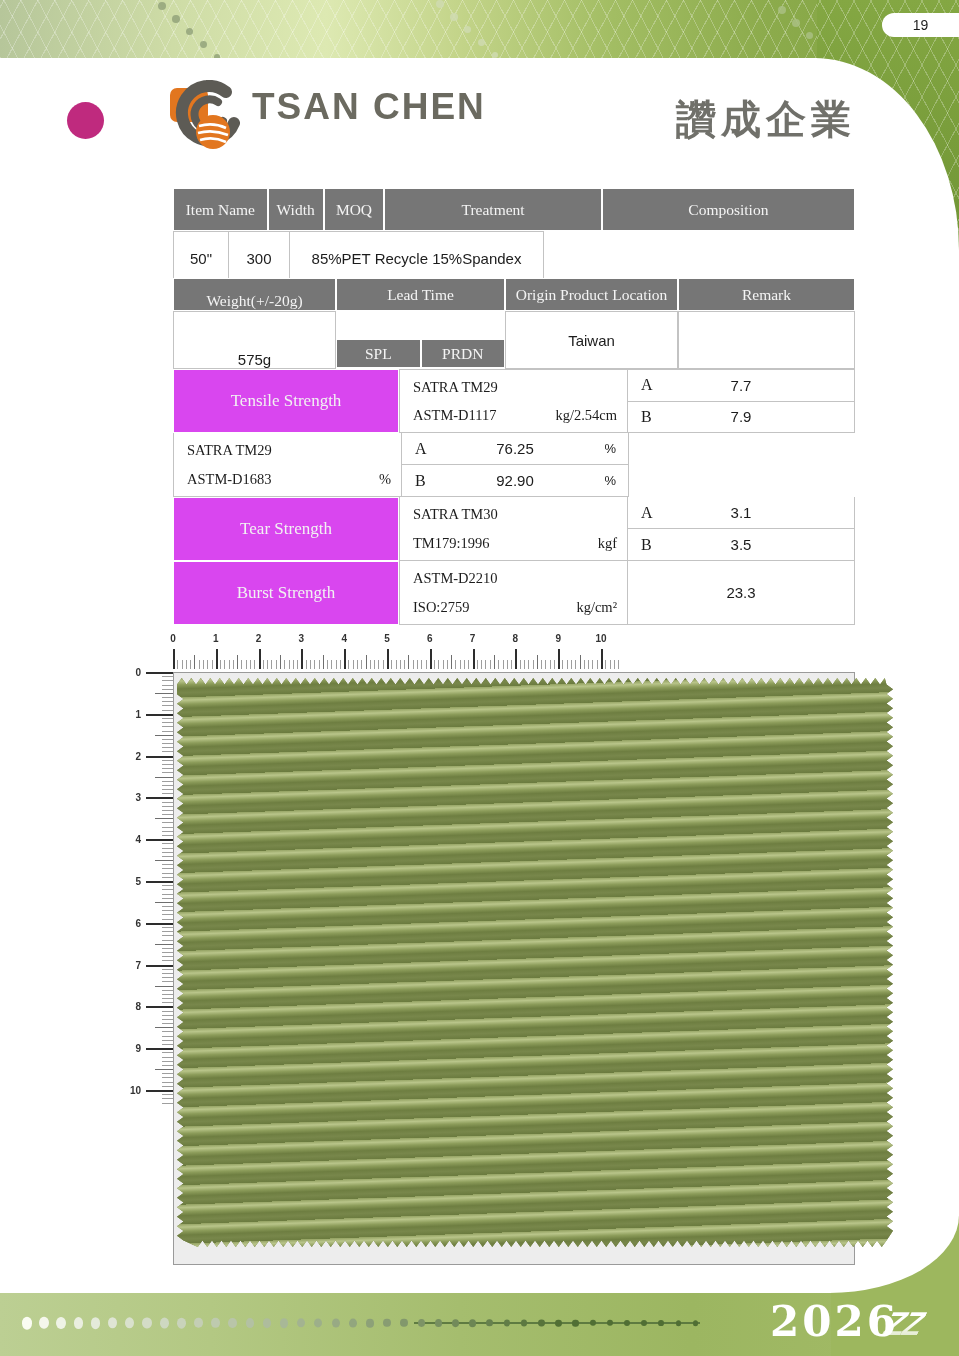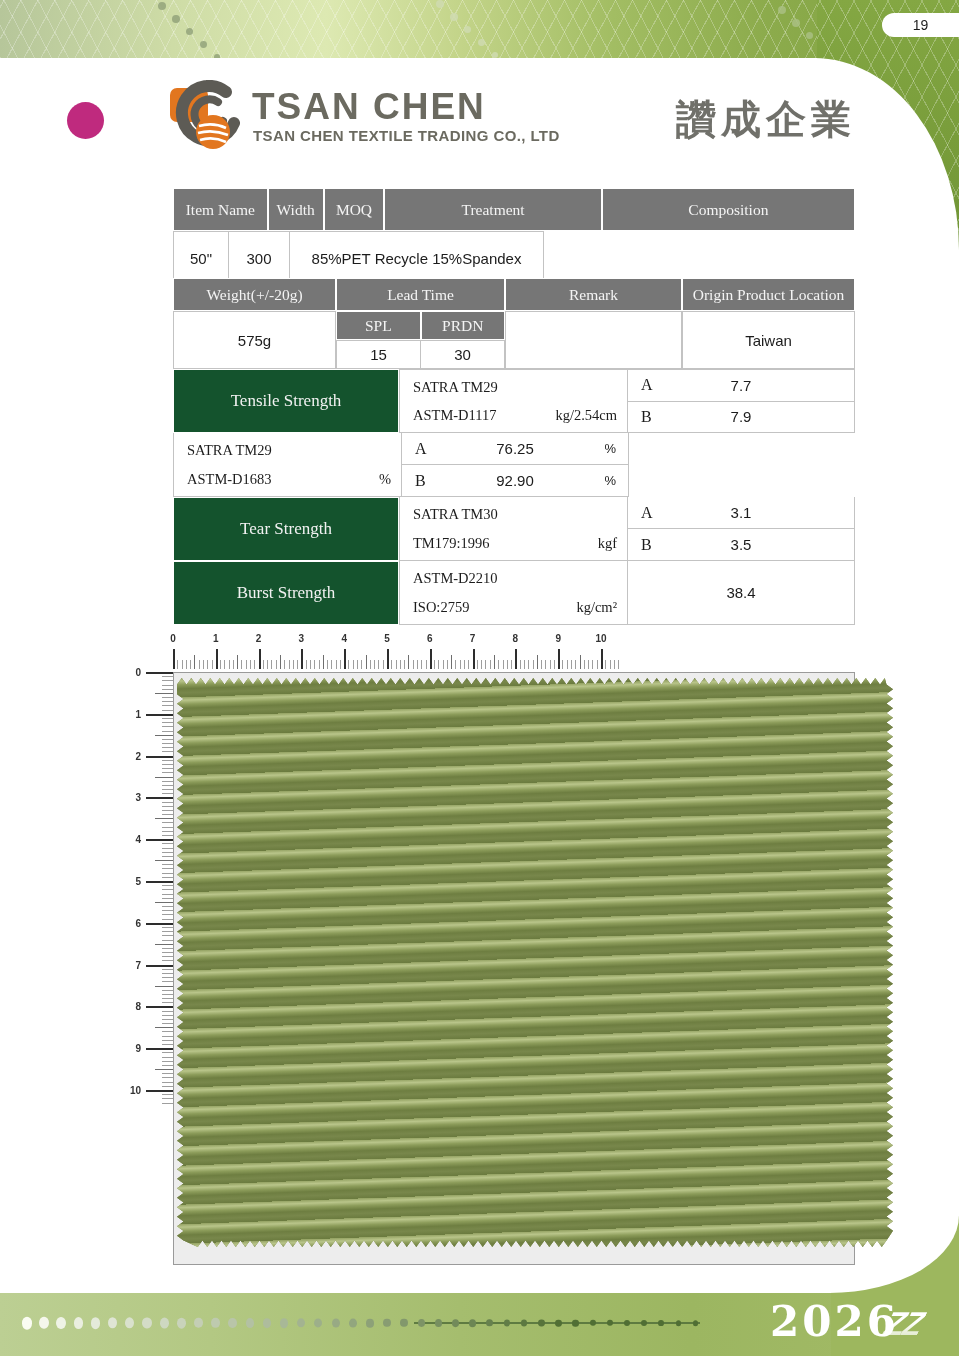--- a/index.html
+++ b/index.html
@@ -47,26 +47,26 @@
     box-sizing:border-box;border:1px solid #c3c3c3;}
   .row .gtd + .gtd{border-left:0;}
 
   .spec-head{height:43px;}
   .spec-data{height:55px;}
   .w-item{width:95px;} .w-width{width:56px;} .w-moq{width:61px;} .w-comp{width:254px;} .w-treat{width:218px;}
 
   .detail{top:278px;display:flex;}
   .dcol{display:flex;flex-direction:column;}
   .h33{height:33px;} .h29{height:29px;} .h58{height:58px;}
-  .w-a{width:163px;} .w-b{width:169px;} .w-c{width:173px;} .w-d{width:177px;}
-  .split{display:flex;} .split>*{flex:1;}
+  .w-a{width:163px;align-items:flex-end;} .w-b{width:169px;} .w-c{width:173px;} .w-d{width:177px;}
+  .split{display:flex;margin-top:28px;} .split>*{flex:1;}
 
   .tests{top:369px;}
   .test-row{display:flex;height:64px;}
-  .test-label{width:226px;background:#14532d;color:#f2f2f2;display:flex;align-items:center;
+  .test-label{width:226px;background:#d946ef;color:#f2f2f2;display:flex;align-items:center;
     justify-content:center;font-family:"Liberation Serif",serif;font-size:17px;
     box-sizing:border-box;border:1.5px solid #fff;}
   .test-method{width:229px;background:#fff;position:relative;box-sizing:border-box;
     border:1px solid #c3c3c3;border-top:0;font-family:"Liberation Serif",serif;font-size:14.5px;
     padding:9px 10px 8px 13px;display:flex;flex-direction:column;justify-content:space-between;}
   .test-row.first .test-method,.test-row.first .test-values{border-top:1px solid #c3c3c3;}
   .test-unit{position:absolute;right:10px;bottom:8px;font-family:"Liberation Serif",serif;font-size:14.5px;}
   .test-values{width:227px;background:#fff;box-sizing:border-box;border:1px solid #c3c3c3;
     border-left:0;border-top:0;display:flex;flex-direction:column;}
   .vrow{flex:1;position:relative;display:flex;align-items:center;}
@@ -147,21 +147,20 @@
       <path d="M52,22 A15,15 0 1 0 57,41" fill="none" stroke="#5d5b55" stroke-width="8" stroke-linecap="round"></path>
       <circle cx="47" cy="52" r="17" fill="#e2761f"></circle>
       <g stroke="#fff" stroke-width="2.6" fill="none">
         <path d="M33,46 q14,-4 27,2"></path>
         <path d="M32,53 q15,-4 30,2"></path>
         <path d="M34,60 q13,-4 26,2"></path>
       </g>
     </svg>
   </div>
   <div class="brand-name">TSAN CHEN</div>
-  <div class="brand-sub">TSAN CHEN TEXTILE TRADING CO., LTD</div>
   <div class="brand-cjk">讚成企業</div>
 
   <div class="tbl" style="top:188px">
     <div class="row spec-head">
       <div class="gth w-item">Item Name</div>
       <div class="gth w-width">Width</div>
       <div class="gth w-moq">MOQ</div>
       <div class="gth w-treat">Treatment</div>
       <div class="gth w-comp">Composition</div>
     </div>
@@ -181,27 +180,27 @@
       <div class="gth h33 w-b">Lead Time</div>
       <div class="split">
         <div class="gth h29">SPL</div>
         <div class="gth h29">PRDN</div>
       </div>
       <div class="split row">
         <div class="gtd h29">15</div>
         <div class="gtd h29">30</div>
       </div>
     </div>
+    <div class="dcol w-c">
+      <div class="gth h33 w-c">Origin Product Location</div>
+      <div class="gtd h58 w-c">Taiwan</div>
+    </div>
     <div class="dcol w-d">
       <div class="gth h33 w-d">Remark</div>
       <div class="gtd h58 w-d"></div>
-    </div>
-    <div class="dcol w-c">
-      <div class="gth h33 w-c">Origin Product Location</div>
-      <div class="gtd h58 w-c">Taiwan</div>
     </div>
   </div>
 
   <div class="tbl tests">
 
     <div class="test-row first">
       <div class="test-label">Tensile Strength</div>
       <div class="test-method">
         <span>SATRA TM29</span>
         <span>ASTM-D1117</span>
@@ -260,21 +259,21 @@
 
     <div class="test-row">
       <div class="test-label">Burst Strength</div>
       <div class="test-method">
         <span>ASTM-D2210</span>
         <span>ISO:2759</span>
         <span class="test-unit">kg/cm²</span>
       </div>
       <div class="test-values">
         <div class="vrow">
-            <span class="vvalue">38.4</span>
+            <span class="vvalue">23.3</span>
           </div>
       </div>
     </div>
   </div>
 
   <div class="top-ruler">
       <span class="rnum" style="left: -6px;">0</span>
       <span class="rnum" style="left: 36.8px;">1</span>
       <span class="rnum" style="left: 79.6px;">2</span>
       <span class="rnum" style="left: 122.4px;">3</span>

